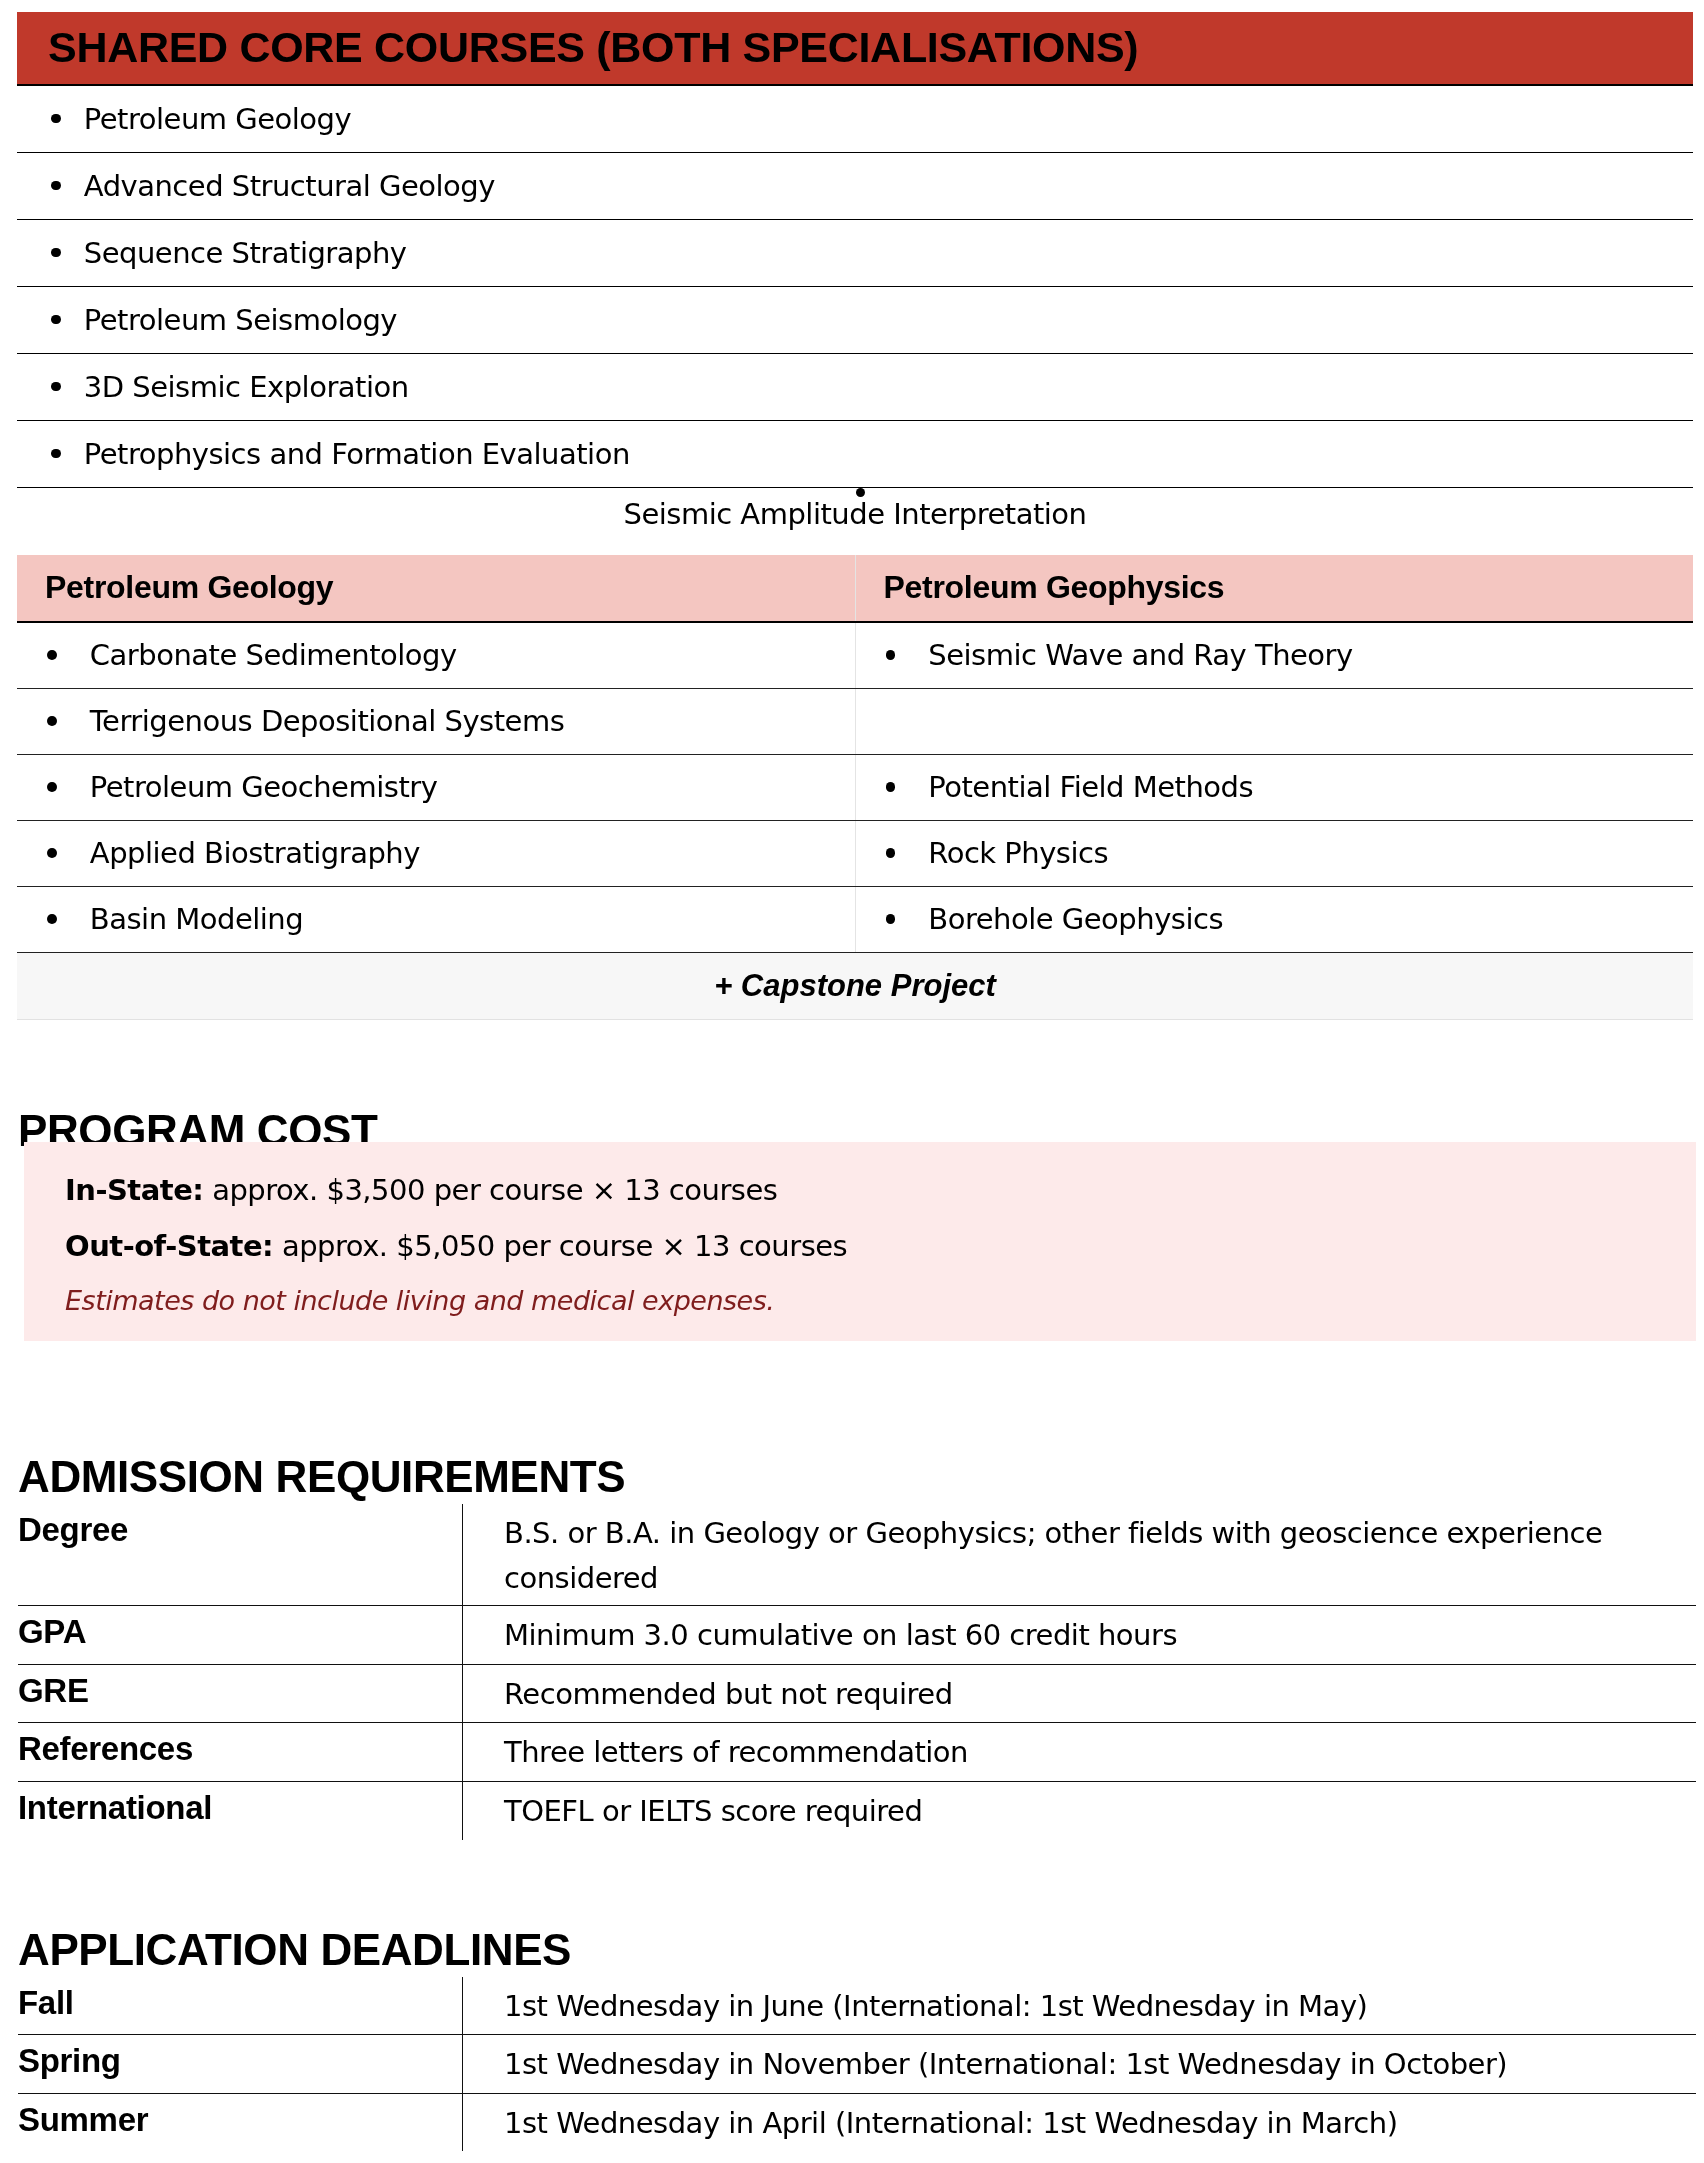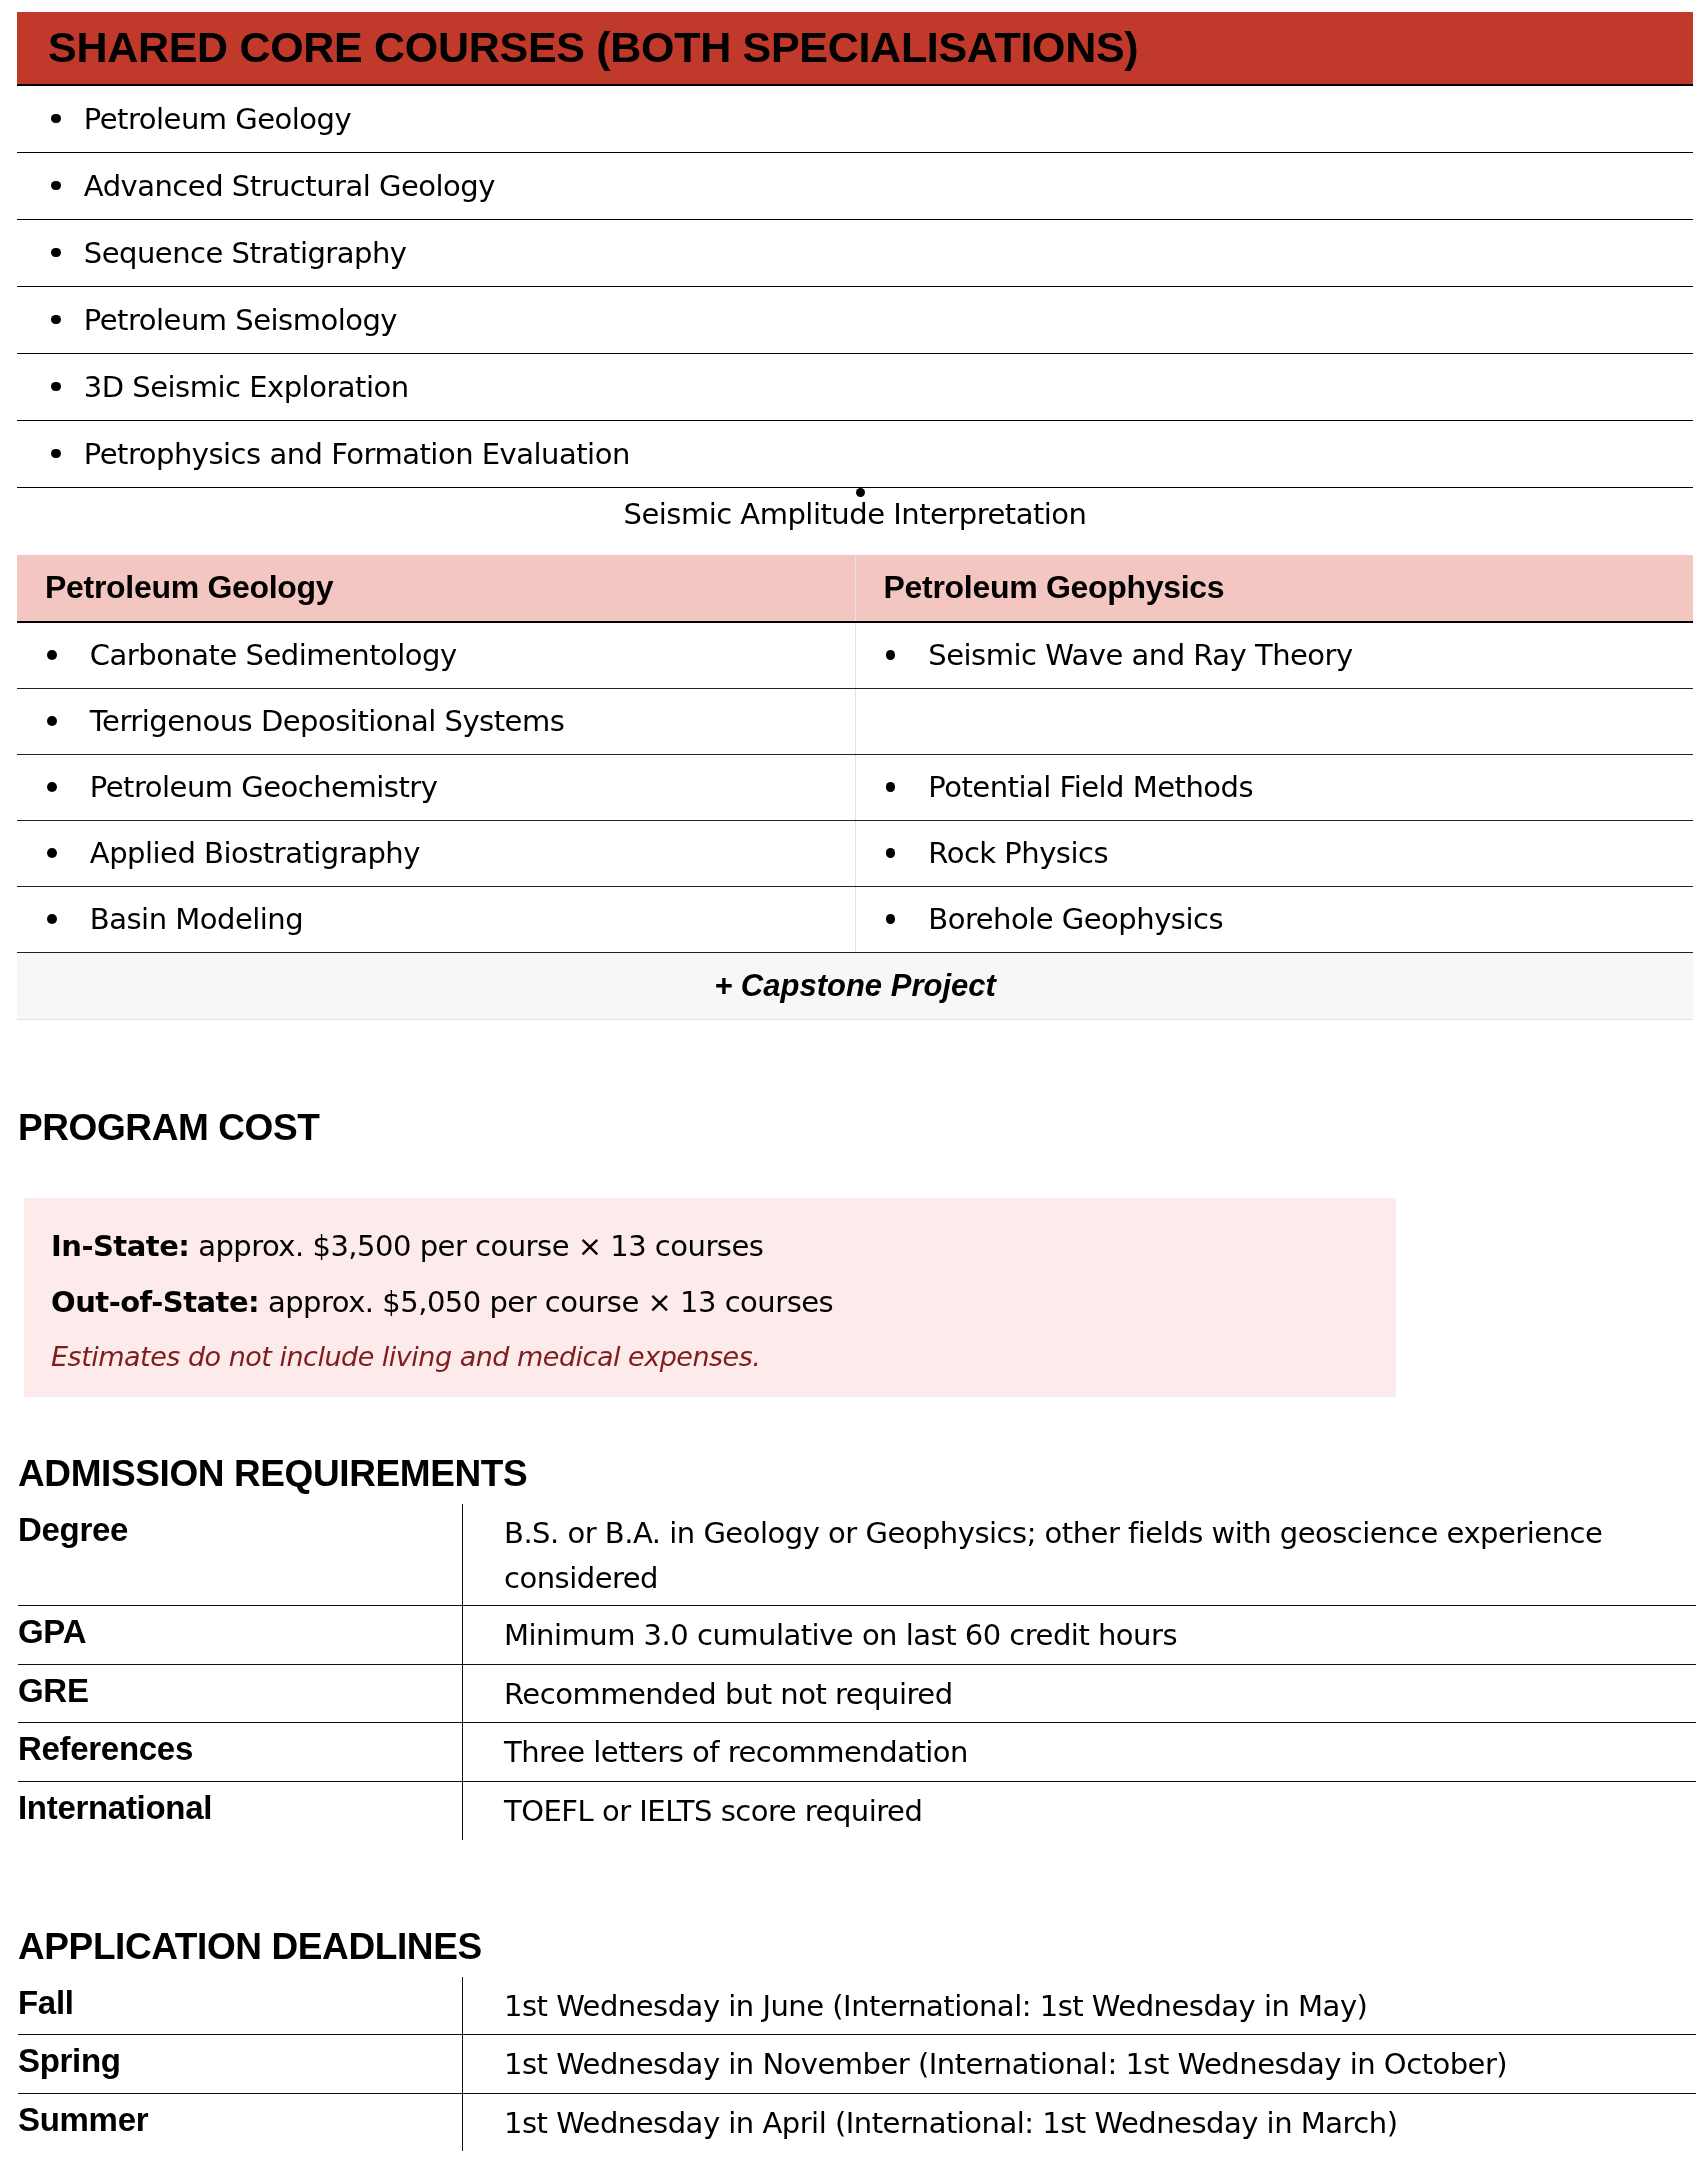--- a/index.html
+++ b/index.html
@@ -30,26 +30,26 @@
 
   .spec-row { display:flex; height:66px; border-bottom:1.8px solid #222; box-sizing:border-box; }
   .spec-cell { display:flex; align-items:center; box-sizing:border-box;gap:10px; }
   .spec-cell .bullet { margin-left:30px; margin-right:23px; }
 
   .capstone { height:67px; background:#f7f7f7; border-bottom:1.8px solid #e2e2e2;
               display:flex; align-items:center; justify-content:center; box-sizing:border-box; }
   .capstone span { font-weight:bold; font-style:italic; font-size:31px; color:#000; }
 
   
-  .section-title { position:absolute; left:18px; font-weight:bold; font-size:37px; color:#000;
+  .section-title { position:absolute; left:18px; font-weight:bold; font-size:44px; color:#000;
                    letter-spacing:-0.4px; margin:0; line-height:1; }
 
   
-  .cost-box { position:absolute; left:24px; top:1198px; width:1372px; height:199px;
-              background:#fdeaea; box-sizing:border-box; padding-left:27px; padding-top:19.6px; }
+  .cost-box { position:absolute; left:24px; top:1142px; width:1672px; height:199px;
+              background:#fdeaea; box-sizing:border-box; padding-left:41px; padding-top:19.6px; }
   .cost-line { font-family:"DejaVu Sans", sans-serif; font-size:29px; letter-spacing:-0.5px;
                height:56px; line-height:56px; color:#000; white-space:nowrap; }
   .cost-line b { font-weight:bold; }
   .cost-note { font-family:"DejaVu Sans", sans-serif; font-style:italic; font-size:27px;
                letter-spacing:-0.5px; height:53px; line-height:53px; color:#7f1d1d; }
 
   
   .kv { position:absolute; left:18px; width:1678px; }
   .kv-row { display:flex; border-bottom:1.8px solid #111; box-sizing:border-box;gap:33px; }
   .kv-row:last-child { border-bottom:none; }

